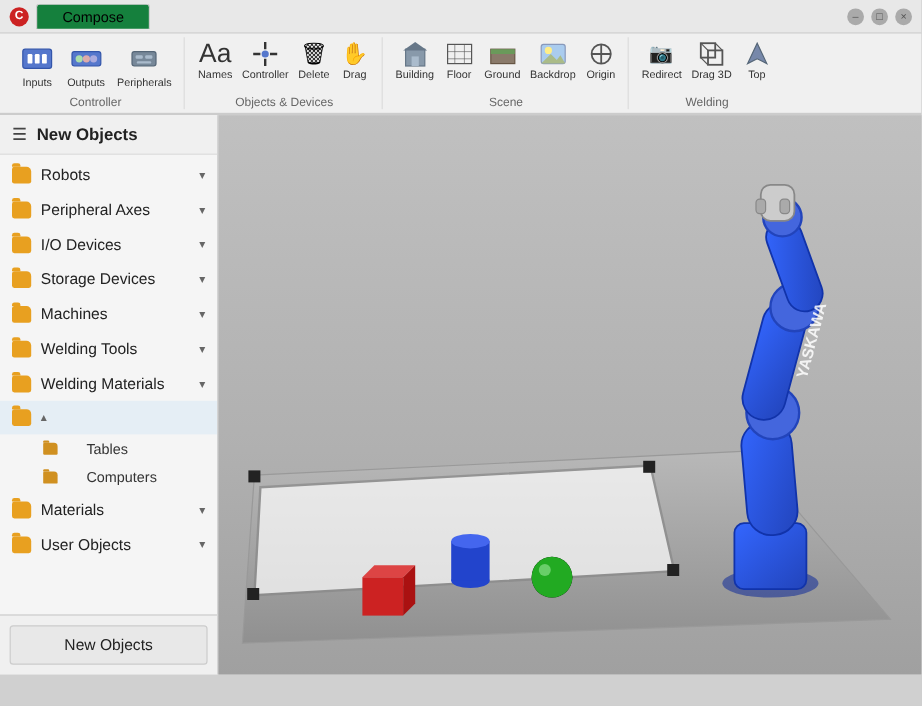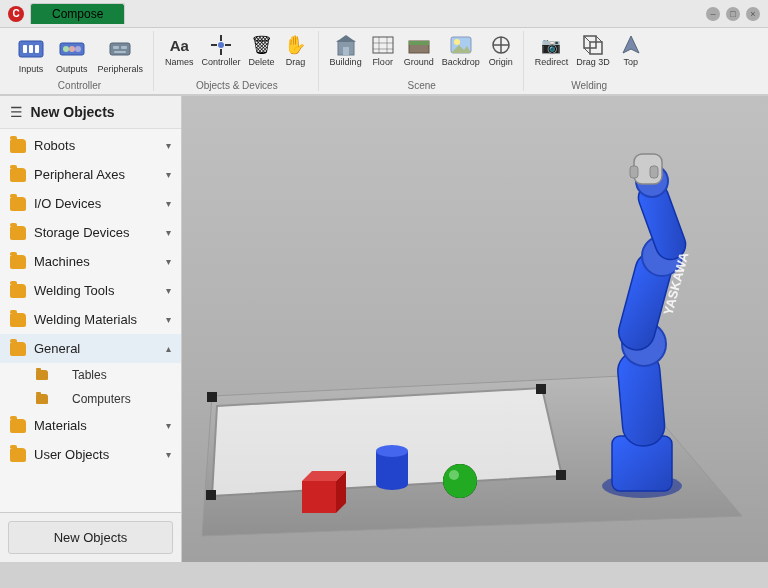--- a/index.html
+++ b/index.html
@@ -332,21 +332,21 @@
         </div>
         <div class="item-label">Peripherals</div>
       </div>
     </div>
     <div class="toolbar-group-label">Controller</div>
   </div>
 
   <div class="toolbar-group">
     <div class="toolbar-group-items">
       <div class="toolbar-item-sm">
-        <div class="icon-box" style="font-size:15px;font-weight:bold;color:#333;">Aa</div>
+        <div class="icon-box" style="font-size:22px;font-weight:normal;color:#333;">Aa</div>
         <div class="item-label">Names</div>
       </div>
       <div class="toolbar-item-sm">
         <div class="icon-box">
           <svg width="24" height="24" viewBox="0 0 24 24">
             <circle cx="12" cy="12" r="3" fill="#5577cc"></circle>
             <line x1="12" y1="2" x2="12" y2="8" stroke="#333" stroke-width="2"></line>
             <line x1="12" y1="16" x2="12" y2="22" stroke="#333" stroke-width="2"></line>
             <line x1="2" y1="12" x2="8" y2="12" stroke="#333" stroke-width="2"></line>
             <line x1="16" y1="12" x2="22" y2="12" stroke="#333" stroke-width="2"></line>
@@ -500,21 +500,20 @@
       </div>
 
       <div class="sidebar-item">
         <div class="folder-icon"></div>
         <span class="sidebar-item-label">Welding Materials</span>
         <span class="chevron">▾</span>
       </div>
 
       <div class="sidebar-item expanded">
         <div class="folder-icon"></div>
-        <span class="sidebar-item-label">General</span>
         <span class="chevron">▴</span>
       </div>
 
       <div class="sidebar-sub-item">
         <div class="sub-folder-icon"></div>
         <span class="sub-item-label">Tables</span>
       </div>
 
       <div class="sidebar-sub-item">
         <div class="sub-folder-icon"></div>

